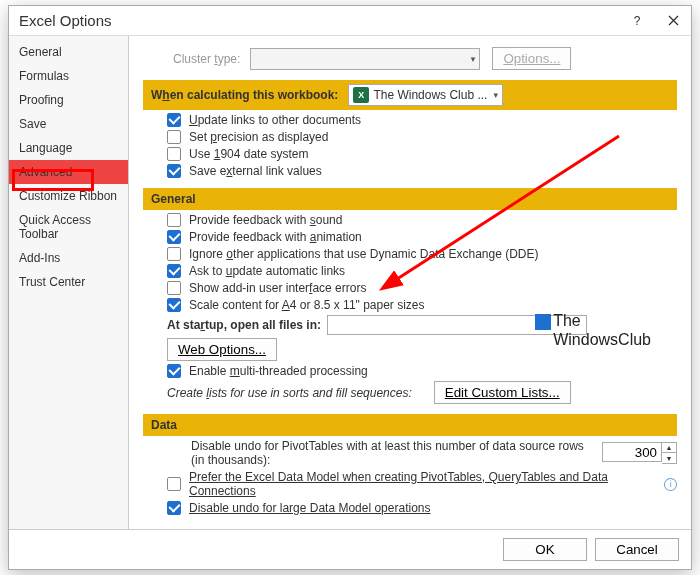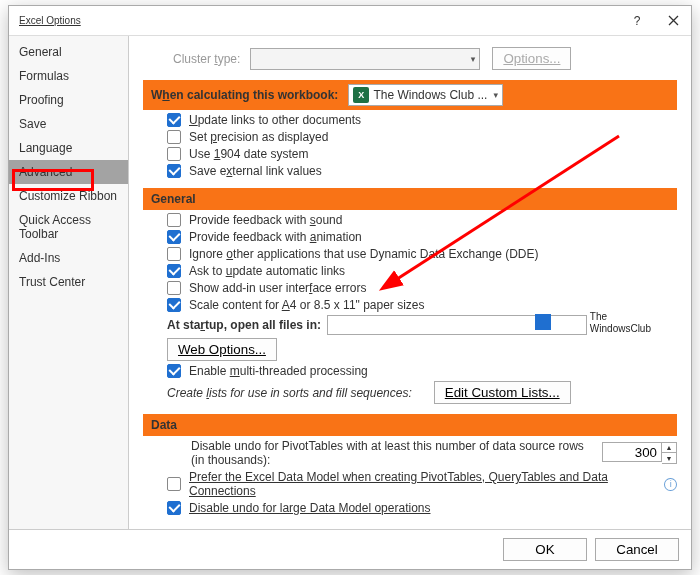--- a/index.html
+++ b/index.html
@@ -1,48 +1,48 @@
 <!DOCTYPE html>
 <html><head>
 <meta charset="utf-8">
 <style>
   * { box-sizing: border-box; font-family: "Segoe UI", Arial, sans-serif; }
   body { margin: 0; background: #fff; width: 700px; height: 575px; overflow: hidden; font-size: 12px; color: #333; }
   .dialog { width: 684px; height: 565px; margin: 5px auto; border: 1px solid #aaa; background: #fff; display: flex; flex-direction: column; box-shadow: 0 5px 18px rgba(0,0,0,0.25); }
   .titlebar { height: 30px; display: flex; align-items: center; padding: 0 0 0 10px; border-bottom: 1px solid #ddd; }
-  .title { font-size: 10px; flex: 1; text-decoration: underline; }
+  .title { font-size: 15px; flex: 1; }
   .tbtn { width: 36px; height: 30px; display: flex; align-items: center; justify-content: center; color: #333; }
   .body { flex: 1; display: flex; overflow: hidden; }
   .sidebar { width: 120px; border-right: 1px solid #ccc; background: #f7f7f7; padding-top: 4px; }
   .sitem { padding: 5px 10px; cursor: default; }
-  .sitem.selected { background: #a3a3a3; }
+  .sitem.selected { background: #ef4444; }
   .red-box { position: absolute; border: 3px solid red; pointer-events: none; }
   .content { flex: 1; overflow: auto; padding: 8px 14px 8px 14px; position: relative; }
   .row { display: flex; align-items: center; margin: 3px 0; }
-  .section { background: #f97316; padding: 4px 8px; font-weight: bold; margin-top: 10px; }
+  .section { background: #eab308; padding: 4px 8px; font-weight: bold; margin-top: 10px; }
   .chk { display: flex; align-items: center; margin: 3px 0 3px 24px; }
   .chkbox { width: 14px; height: 14px; border: 1px solid #888; border-radius: 2px; margin-right: 8px; display: flex; align-items: center; justify-content: center; background: #fff; flex-shrink: 0; }
   .chkbox.checked { background: #1f6fd0; border-color: #1f6fd0; }
   .chkbox.checked::after { content: ""; width: 5px; height: 8px; border: solid #fff; border-width: 0 2px 2px 0; transform: rotate(45deg) translate(-1px,-1px); }
   .u { text-decoration: underline; }
   .muted { color: #999; }
   .dropdown { display: inline-flex; align-items: center; border: 1px solid #aaa; height: 22px; padding: 0 4px; background: #fff; }
   .dropdown .dd-caret { margin-left: 6px; font-size: 9px; color: #555; }
   .excel-icon { width: 16px; height: 16px; background: #1e7145; color: #fff; font-size: 9px; font-weight: bold; display: inline-flex; align-items: center; justify-content: center; margin-right: 4px; border-radius: 2px; }
   .btn { border: 1px solid #aaa; background: #fdfdfd; padding: 3px 10px; cursor: default; }
   .input { border: 1px solid #aaa; height: 20px; padding: 0 4px; }
   .spin { display: inline-flex; align-items: stretch; }
   .spin .input { width: 60px; text-align: right; }
   .spinbtns { display: flex; flex-direction: column; border: 1px solid #aaa; border-left: none; }
   .spinbtns div { height: 10px; width: 14px; font-size: 7px; display: flex; align-items: center; justify-content: center; }
   .spinbtns div:first-child { border-bottom: 1px solid #aaa; }
   .footer { border-top: 1px solid #ccc; padding: 8px 12px; display: flex; justify-content: flex-end; gap: 8px; }
   .footer .btn { width: 84px; text-align: center; }
   .info-icon { display:inline-block; width:13px; height:13px; border:1px solid #6aa0d8; border-radius:50%; color:#6aa0d8; font-size:9px; line-height:11px; text-align:center; margin-left:4px; }
-  .watermark { position:absolute; right:40px; top:275px; font-size:10px; color:#222; line-height:1.2; }
+  .watermark { position:absolute; right:40px; top:275px; font-size:16px; color:#222; line-height:1.2; }
   .watermark-sq { position:absolute; right:140px; top:278px; width:16px; height:16px; background:#1f6fd0; }
   .arrow { position:absolute; pointer-events:none; }
 </style>
 </head>
 <body>
 
 <div class="dialog">
 
   <div class="titlebar">
     <div class="title">Excel Options</div>

